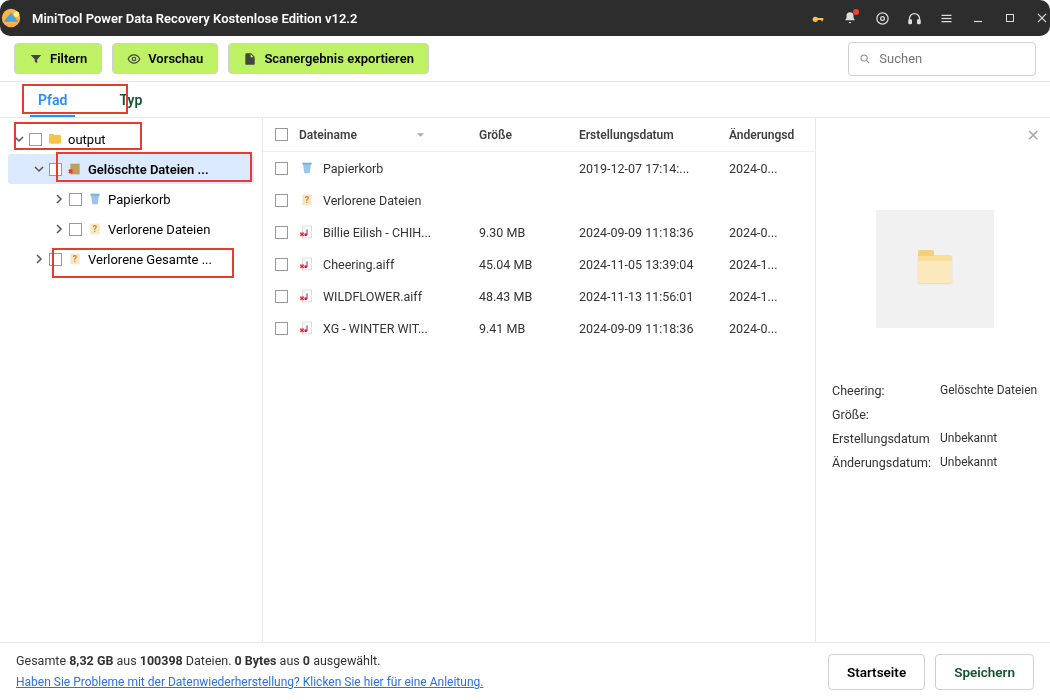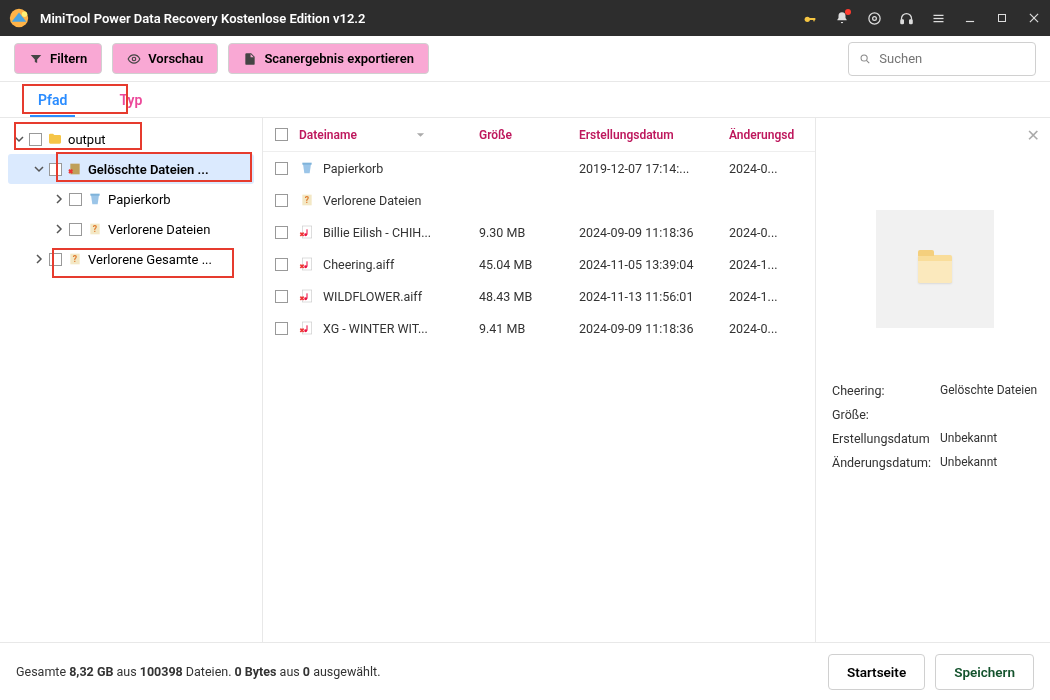--- a/index.html
+++ b/index.html
@@ -16,22 +16,23 @@
       display: flex;
       flex-direction: column;
     }
     
     .titlebar {
       height: 36px;
       background: #2d2d2d;
       color: #fff;
       display: flex;
       align-items: center;
-      padding: 0 8px;
+      padding: 0 0;
       font-size: 13px;
+      border-radius: 10px;
     }
     .titlebar-logo {
       width: 22px;
       height: 22px;
       margin-right: 10px;
       display: inline-block;
     }
     .titlebar-title { flex: 0 0 auto; font-weight: 600; }
     .titlebar-spacer { flex: 1; }
     .titlebar-icons { display: flex; align-items: center; gap: 16px; }
@@ -44,21 +45,21 @@
       display: flex;
       align-items: center;
       padding: 0 14px;
       gap: 10px;
     }
     .tbutton {
       height: 31px;
       padding: 0 14px;
       border: 1px solid #d0d0d0;
       border-radius: 4px;
-      background: #f9a8d4;
+      background: #bef264;
       font-size: 13px;
       display: flex;
       align-items: center;
       gap: 7px;
       cursor: pointer;
       font-weight: 600;
     }
     .tbutton svg, .tbutton .ico { width: 14px; height: 14px; }
     .toolbar-spacer { flex: 1; }
     .searchbox {
@@ -85,21 +86,21 @@
       border-bottom: 1px solid #e8e8e8;
       display: flex;
       align-items: stretch;
       padding-left: 12px;
     }
     .tab {
       display: flex;
       align-items: center;
       padding: 0 26px;
       font-size: 14px;
-      color: #ec4899;
+      color: #14532d;
       cursor: pointer;
       font-weight: 600;
       position: relative;
     }
     .tab.active {
       color: #2a8cff;
     }
     .tab.active::after {
       content:'';
       position:absolute;
@@ -161,21 +162,21 @@
       flex-direction: column;
       min-width: 0;
     }
     .lhdr {
       height: 34px;
       display: flex;
       align-items: center;
       border-bottom: 1px solid #eee;
       font-size: 12px;
       font-weight: 600;
-      color: #be185d;
+      color: #404040;
     }
     .col-chk { width: 36px; display:flex; justify-content:center; }
     .col-name { width: 180px; display:flex; align-items:center; gap:4px; }
     .col-size { width: 100px; }
     .col-cdate { width: 150px; }
     .col-mdate { width: 72px; overflow:hidden; text-overflow:ellipsis; white-space:nowrap;}
     .lrow {
       height: 32px;
       display: flex;
       align-items: center;
@@ -587,17 +588,18 @@
       </div>
   </div>
 </div>
 
 <div class="footer">
   <div class="footer-left">
     <div>
       <span>Gesamte </span><b>8,32 GB</b><span> aus </span><b>100398</b><span> Dateien.  </span>
       <b>0 Bytes</b><span> aus </span><b>0</b><span> ausgewählt.</span>
     </div>
+    <a href="#">Haben Sie Probleme mit der Datenwiederherstellung? Klicken Sie hier für eine Anleitung.</a>
   </div>
   <div class="footer-spacer"></div>
   <button class="fbtn"><span>Startseite</span></button>
   <button class="fbtn disabled"><span>Speichern</span></button>
 </div>
 
 </body></html>

